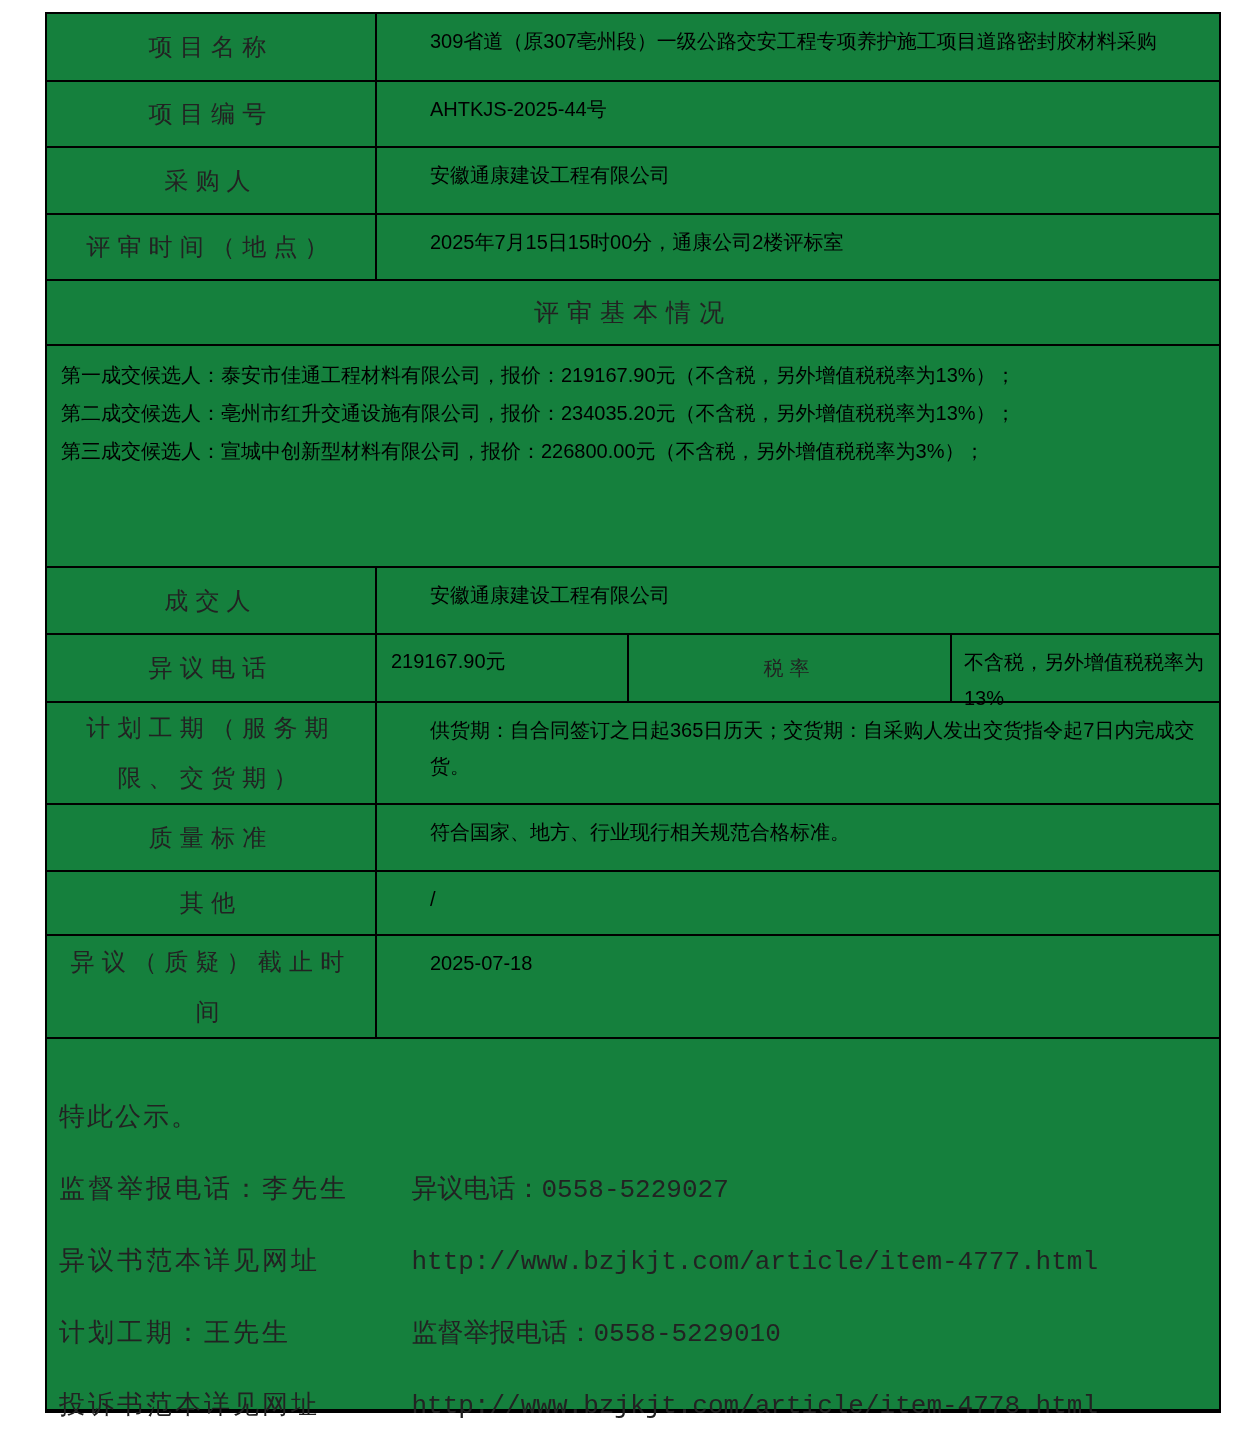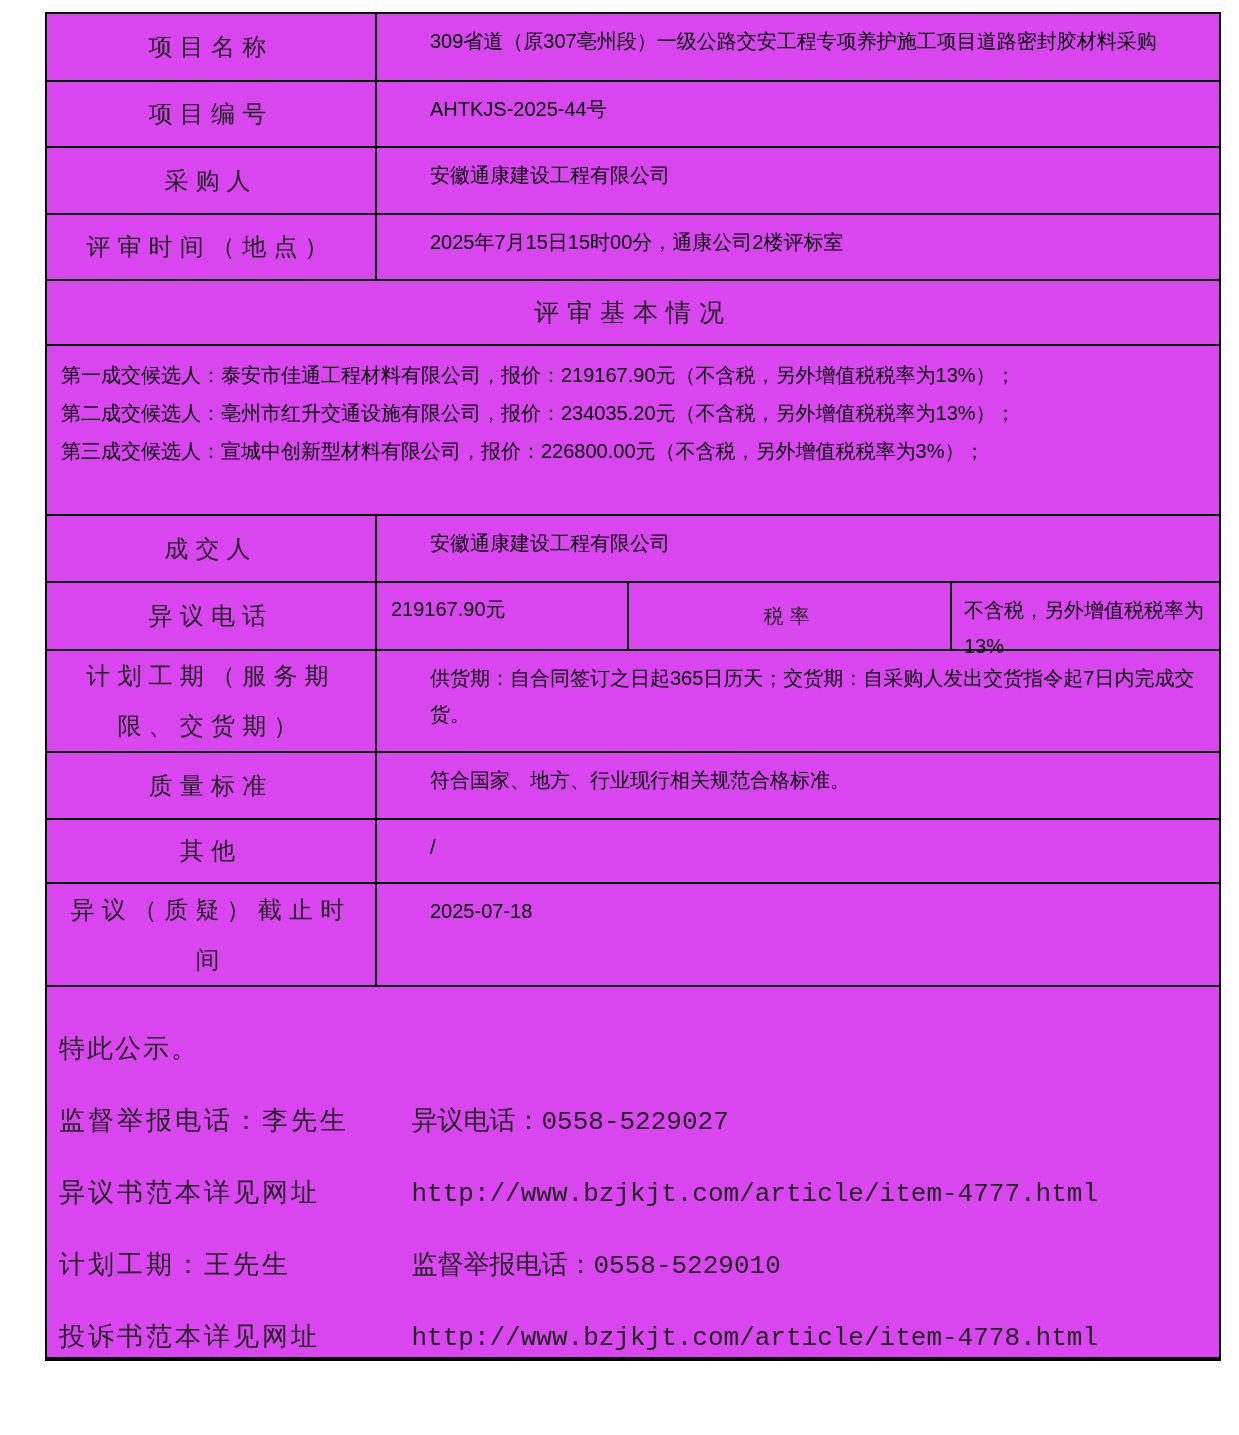--- a/index.html
+++ b/index.html
@@ -5,21 +5,21 @@
   * { margin:0; padding:0; box-sizing:border-box; }
   html,body { background:#ffffff; }
   body {
     width:1239px; height:1435px; position:relative;
     font-family:"Liberation Sans","DejaVu Sans",sans-serif;
     color:#000;
   }
   .doc-table {
     position:absolute; left:45px; top:12px; width:1176px;
     border:2px solid #000; border-bottom-width:4px;
-    background:#d946ef;
+    background:#15803d;
   }
   .row { display:flex; border-top:2px solid #000; }
   .row:first-child { border-top:none; }
 
   
   .label-cell {
     width:330px; flex:0 0 330px;
     border-right:2px solid #000;
     display:flex; align-items:center; justify-content:center;
     text-align:center;
@@ -63,21 +63,21 @@
   .tax-value-cell {
     flex:1 1 auto; padding:9px 10px 16px 12px;
     font-size:20px; line-height:36px;
   }
   
   .footer-cell {
     flex:1 1 auto; padding:24px 20px 0 12px;
     font-family:"Liberation Serif","DejaVu Serif",serif;
     font-size:26px; color:#222;
   }
-  .footer-note { margin-top:20px; letter-spacing:2px; }
+  .footer-note { margin-top:36px; letter-spacing:2px; }
   .footer-line { margin-top:37px; white-space:nowrap; letter-spacing:1px; }
   .footer-left { display:inline-block; min-width:345px; letter-spacing:3px; }
   .footer-right {
     display:inline-block;
     font-family:"Liberation Mono","DejaVu Sans Mono",monospace;
     letter-spacing:0px; font-size:26px;
   }
 </style>
 </head>
 <body>
@@ -101,21 +101,21 @@
 
   <div class="row" style="height:66px">
     <div class="label-cell">评审时间（地点）</div>
     <div class="value-cell">2025年7月15日15时00分，通康公司2楼评标室</div>
   </div>
 
   <div class="row" style="height:65px">
     <div class="section-cell">评审基本情况</div>
   </div>
 
-  <div class="row" style="height:170px">
+  <div class="row" style="height:222px">
     <div class="candidates-cell">
       <div>第一成交候选人：泰安市佳通工程材料有限公司，报价：219167.90元（不含税，另外增值税税率为13%）；</div>
       <div>第二成交候选人：亳州市红升交通设施有限公司，报价：234035.20元（不含税，另外增值税税率为13%）；</div>
       <div>第三成交候选人：宣城中创新型材料有限公司，报价：226800.00元（不含税，另外增值税税率为3%）；</div>
     </div>
   </div>
 
   <div class="row" style="height:67px">
     <div class="label-cell">成交人</div>
     <div class="value-cell">安徽通康建设工程有限公司</div>

